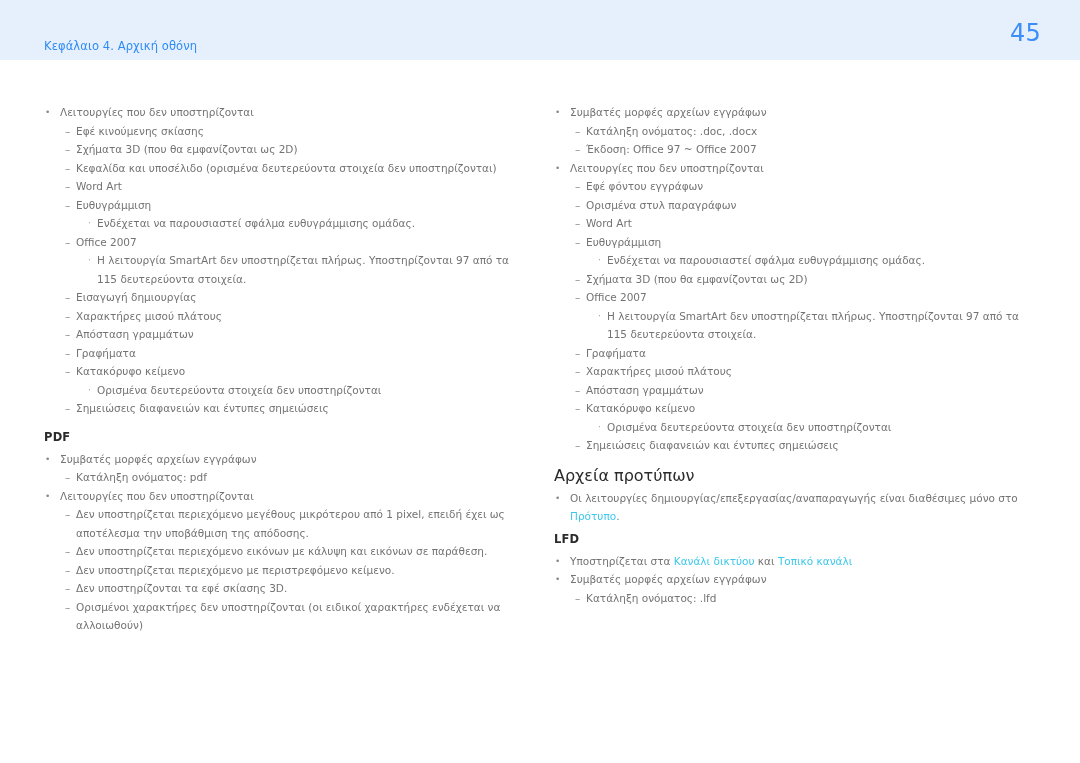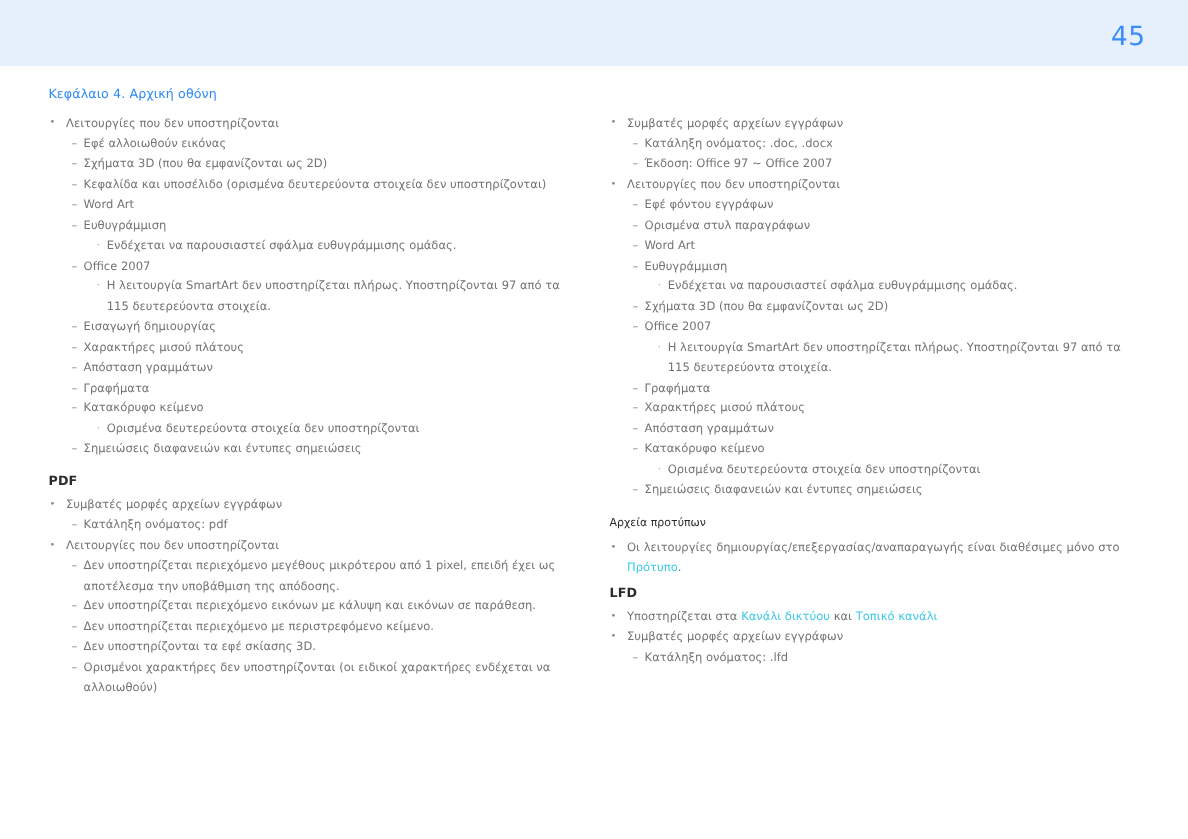--- a/index.html
+++ b/index.html
@@ -27,21 +27,20 @@
     background: #e6f0fd;
   }
   .header-title {
     position: absolute;
     left: 44px;
     top: 39px;
     font-size: 11.5px;
     color: #2e8bf5;
     letter-spacing: 0.1px;
     white-space: nowrap;
-    margin-top: 39px;
   }
   .page-number {
     position: absolute;
     left: 1010px;
     top: 19px;
     font-size: 24px;
     color: #3b8df8;
     letter-spacing: 0.3px;
   }
 
@@ -64,21 +63,21 @@
   
   .sect-head {
     font-size: 11.5px;
     font-weight: bold;
     color: #2b2b2b;
     margin: 0 0 6px 0;
     line-height: 14px;
     letter-spacing: 0.2px;
   }
   .sect-head.big {
-    font-size: 10px;
+    font-size: 16px;
     font-weight: normal;
     color: #2b2b2b;
     letter-spacing: 0px;
     margin: 0 0 5px 0;
     line-height: 17px;
   }
 
   
   .item {
     position: relative;
@@ -121,21 +120,21 @@
 <div class="header-band"></div>
 <div class="header-title">Κεφάλαιο 4. Αρχική οθόνη</div>
 <div class="page-number">45</div>
 
 <div class="content">
 
   <div class="column left">
     <div style="height:43px"></div>
     <div id="left-ppt-list">
         <div class="item lvl1"><span class="mk">•</span><span>Λειτουργίες που δεν υποστηρίζονται</span></div>
-        <div class="item lvl2"><span class="mk">–</span><span>Εφέ αλλοιωθούν εικόνας</span></div>
+        <div class="item lvl2"><span class="mk">–</span><span>Εφέ κινούμενης σκίασης</span></div>
         <div class="item lvl2"><span class="mk">–</span><span>Σχήματα 3D (που θα εμφανίζονται ως 2D)</span></div>
         <div class="item lvl2"><span class="mk">–</span><span>Κεφαλίδα και υποσέλιδο (ορισμένα δευτερεύοντα στοιχεία δεν υποστηρίζονται)</span></div>
         <div class="item lvl2"><span class="mk">–</span><span>Word Art</span></div>
         <div class="item lvl2"><span class="mk">–</span><span>Ευθυγράμμιση</span></div>
         <div class="item lvl3"><span class="mk">·</span><span>Ενδέχεται να παρουσιαστεί σφάλμα ευθυγράμμισης ομάδας.</span></div>
         <div class="item lvl2"><span class="mk">–</span><span>Office 2007</span></div>
         <div class="item lvl3"><span class="mk">·</span><span>Η λειτουργία SmartArt δεν υποστηρίζεται πλήρως. Υποστηρίζονται 97 από τα 115 δευτερεύοντα στοιχεία.</span></div>
         <div class="item lvl2"><span class="mk">–</span><span>Εισαγωγή δημιουργίας</span></div>
         <div class="item lvl2"><span class="mk">–</span><span>Χαρακτήρες μισού πλάτους</span></div>
         <div class="item lvl2"><span class="mk">–</span><span>Απόσταση γραμμάτων</span></div>

